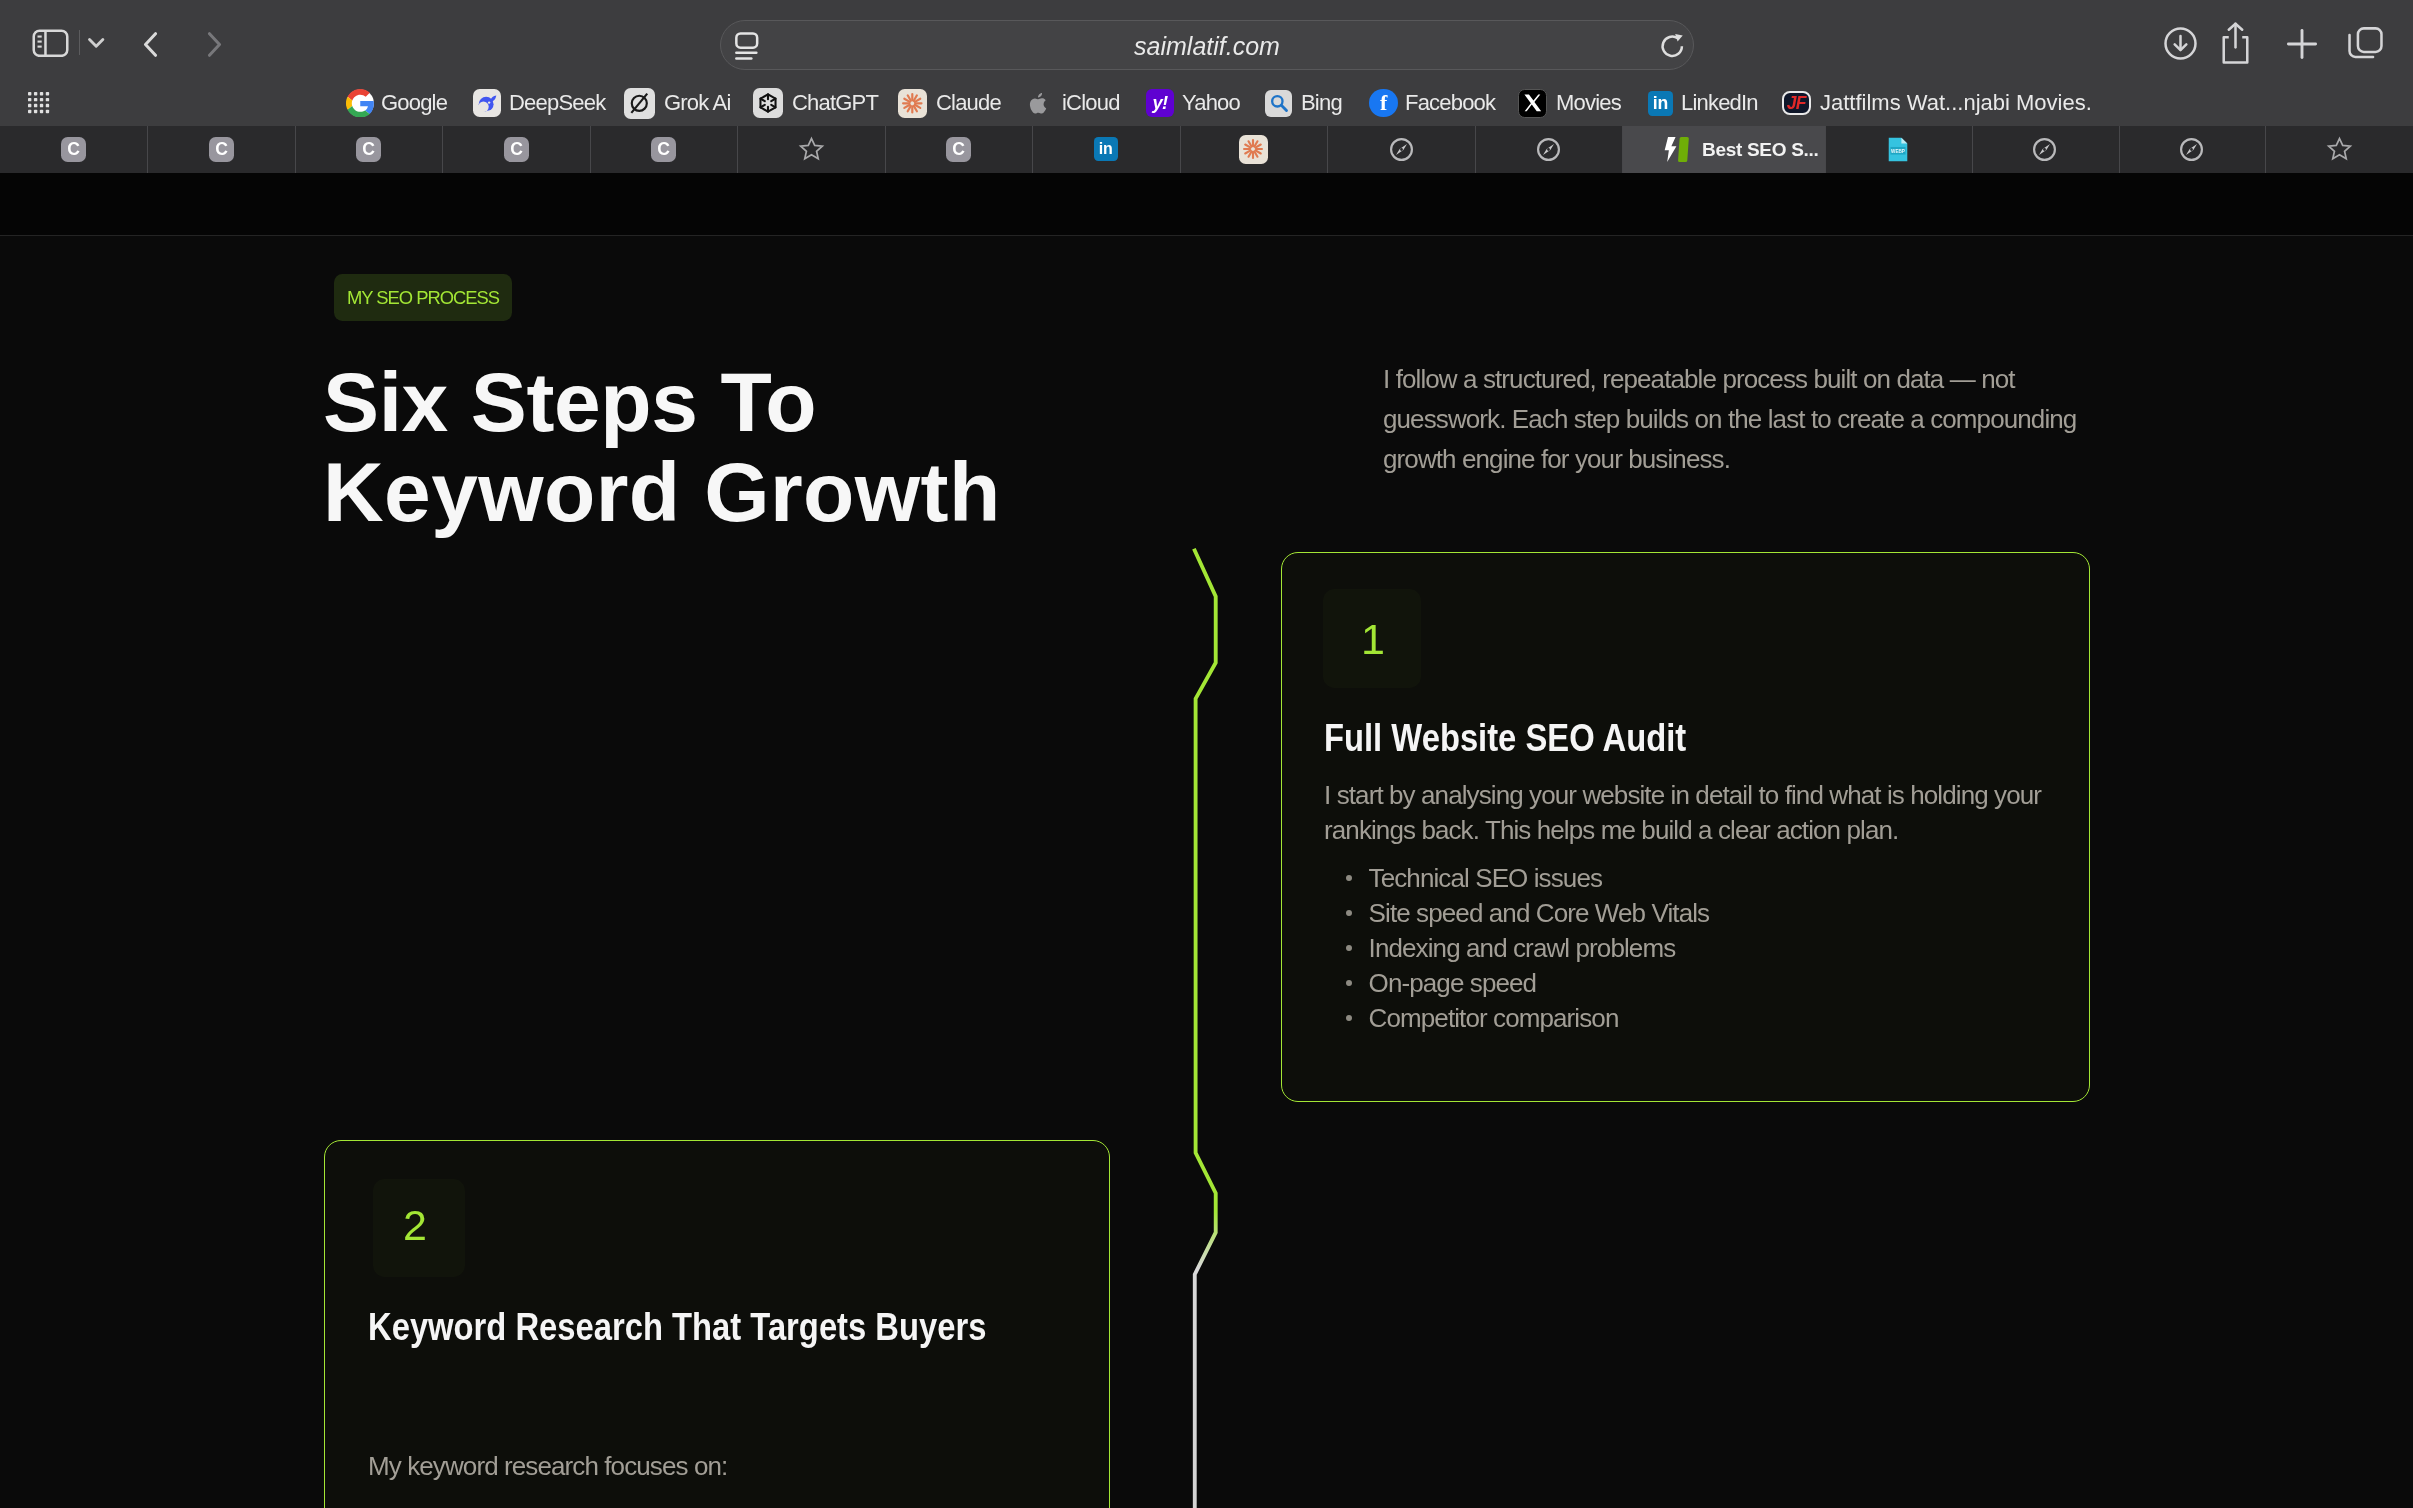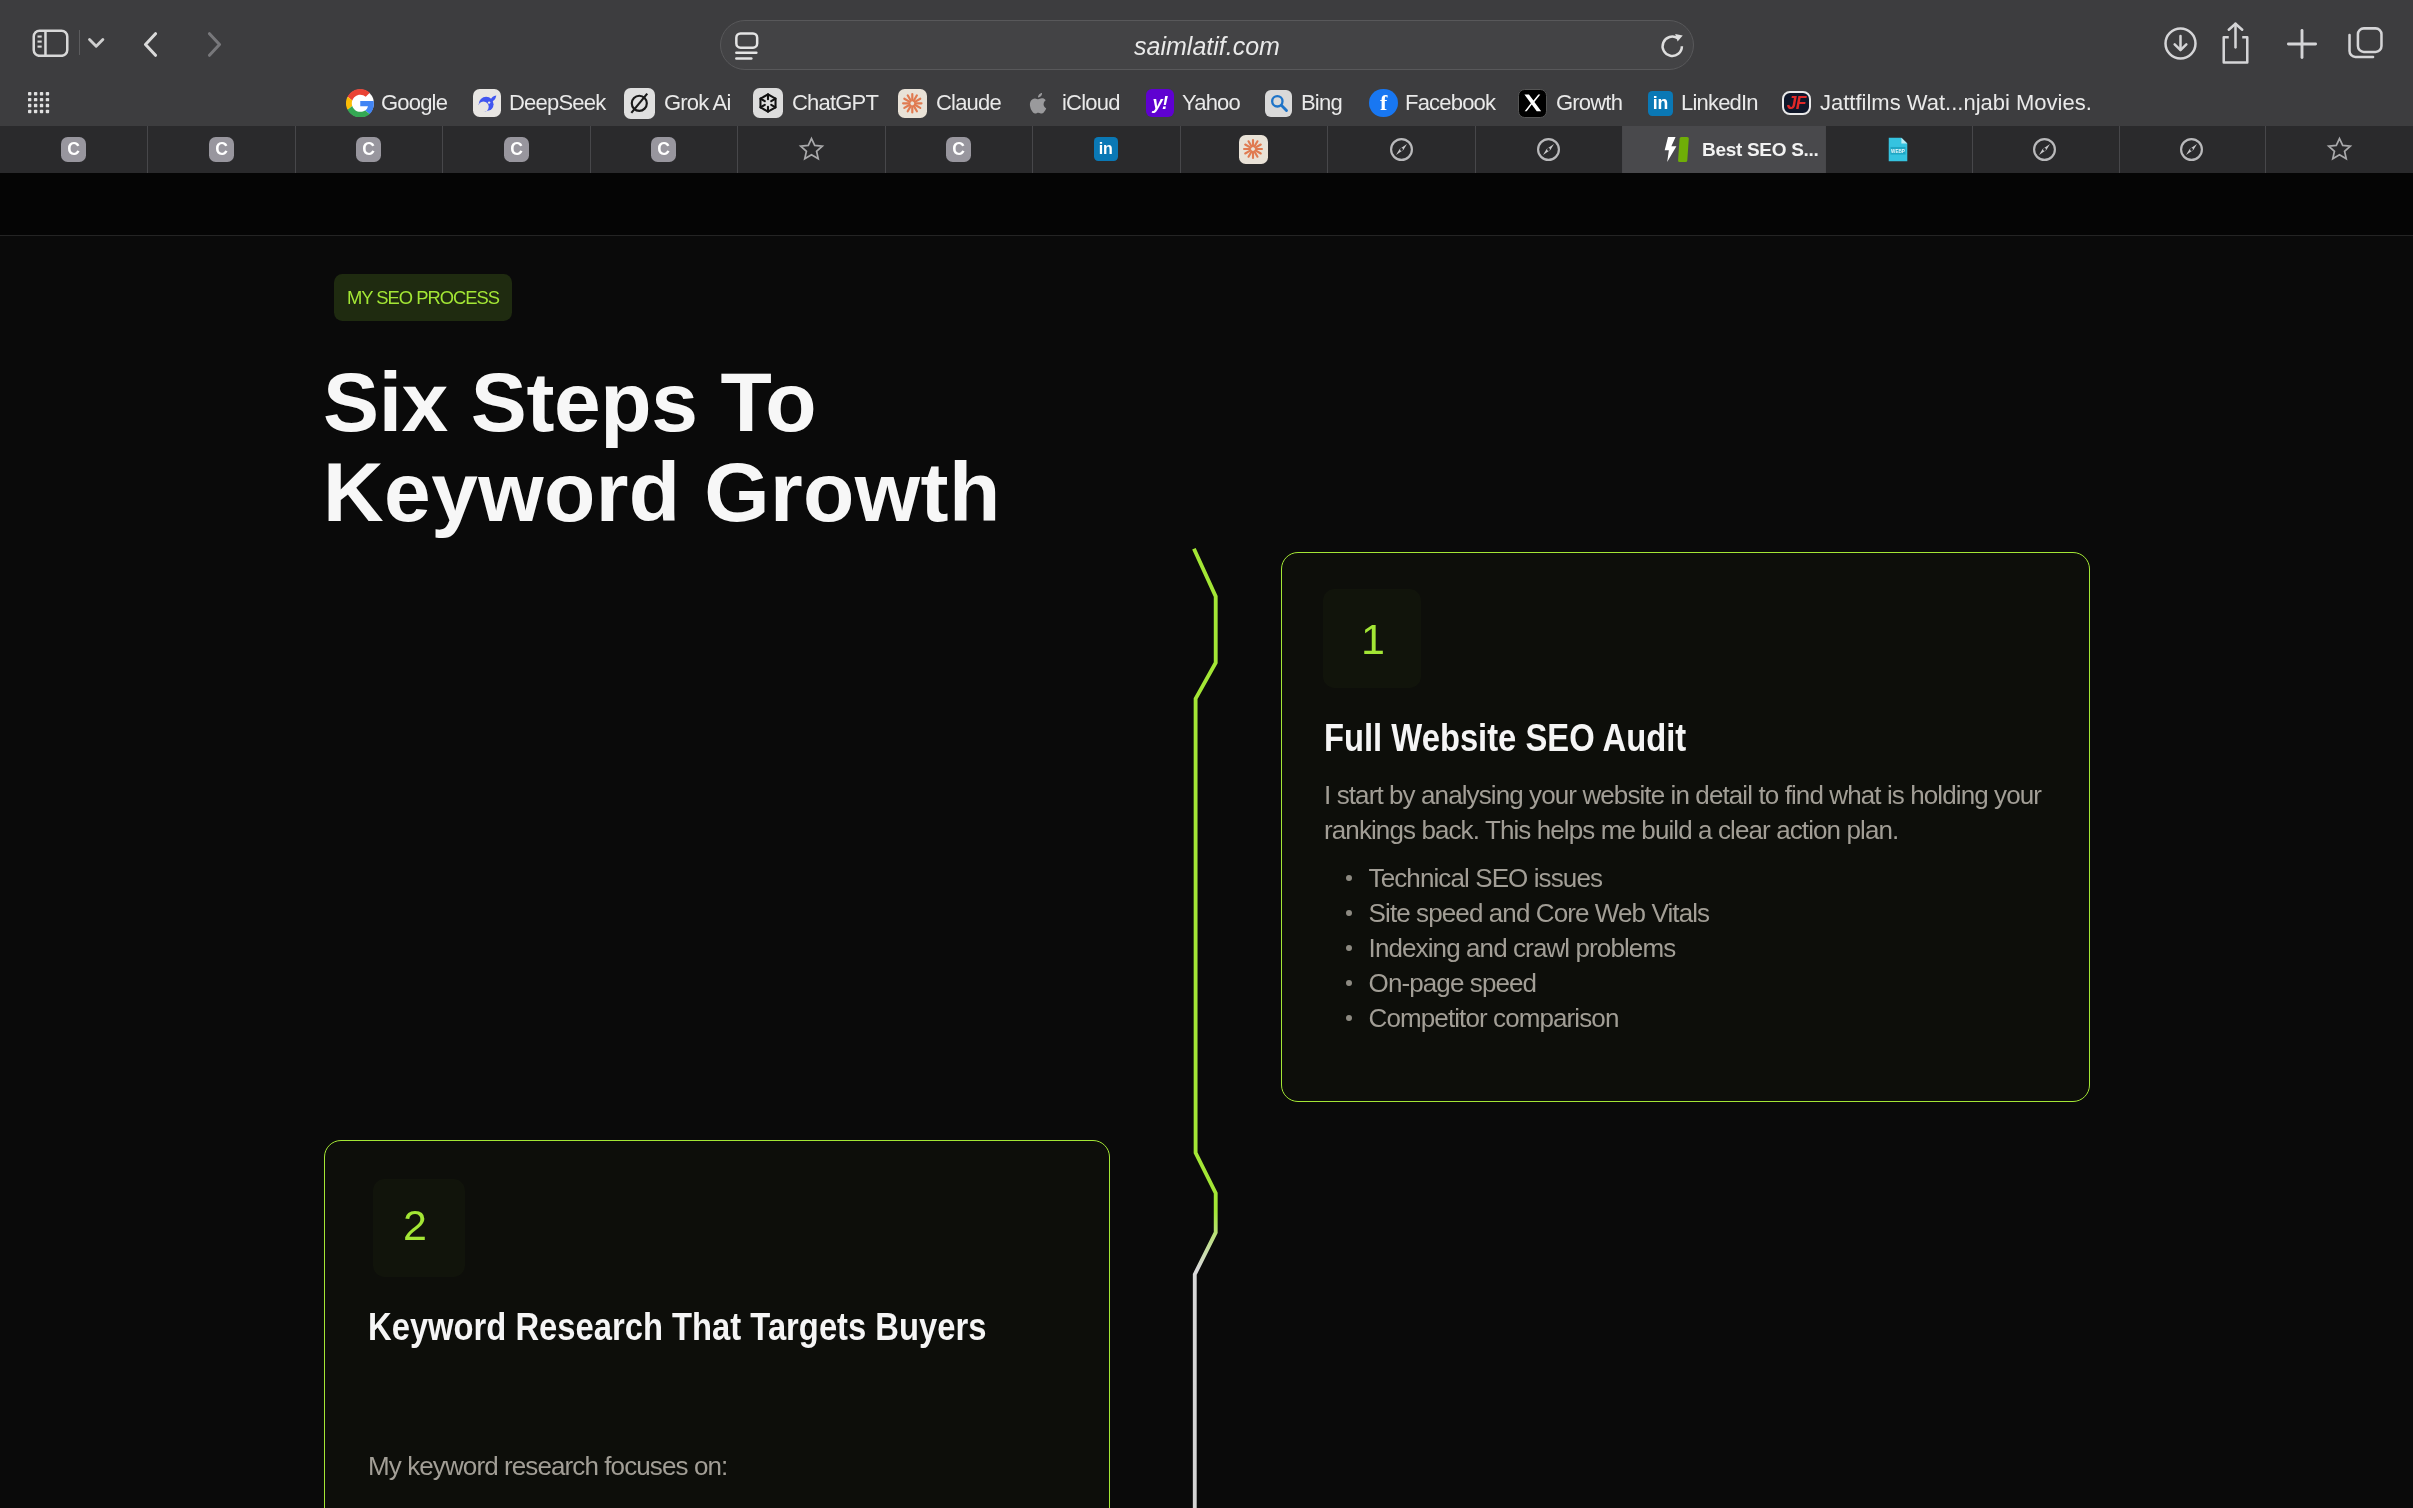--- a/index.html
+++ b/index.html
@@ -219,21 +219,21 @@
       </span>
     </div>
     <div class="fav" style="left:1405px">Facebook</div>
     <div class="fav" style="left:1518px">
       <span class="fico" style="width:29px;height:29px;background:#000;border:0.8px solid #555">
         <svg width="17.6" height="17.6" viewBox="0 0 21 21">
           <path d="M0.5 0.5 L8.2 11 L0.8 20.5 H3.2 L9.3 12.5 L15.2 20.5 H20.5 L12.4 9.4 L19.5 0.5 H17.1 L11.3 7.9 L5.9 0.5 Z" fill="#fff"></path>
         </svg>
       </span>
     </div>
-    <div class="fav" style="left:1556px">Growth</div>
+    <div class="fav" style="left:1556px">Movies</div>
     <div class="fav" style="left:1648px">
       <span class="fico" style="width:25px;height:25px;background:#0a78b5;border-radius:4.2px">
         <span style="color:#fff;font-weight:700;font-size:17.6px;letter-spacing:0">in</span>
       </span>
     </div>
     <div class="fav" style="left:1681px">LinkedIn</div>
     <div class="fav" style="left:1782px">
       <span class="fico" style="width:28.5px;height:24px;background:#0f172a;border:2.1px solid #e9e9e9;border-radius:8px">
         <span style="color:#e02828;font-weight:700;font-size:17.6px;font-style:italic;letter-spacing:-0.8px">JF</span>
       </span>
@@ -247,20 +247,21 @@
     <path d="M 6 1 L 15 1 L 10 12 L 16 12 L 5 31 L 7 17 L 2 17 Z" fill="#ffffff"></path>
     <rect x="20" y="1" width="11" height="30" rx="2" fill="#6fae07" transform="skewX(-4)"></rect>
   </svg>
   <span>Best SEO S...</span>
 </div>
 
 <div id="page">
   <div id="hdrband"></div>
   <div id="badge">MY SEO PROCESS</div>
   <div id="h1">Six Steps To<br><span style="letter-spacing:0.4px">Keyword Growth</span></div>
+  <div id="leadp">I follow a structured, repeatable process built on data — not<br>guesswork. Each step builds on the last to create a compounding<br>growth engine for your business.</div>
 
   <svg class="abs" style="left:1177px; top:374px;" width="59" height="962" viewBox="0 0 70 1148">
     <defs>
       <linearGradient id="zg" x1="0" y1="0" x2="0" y2="1148" gradientUnits="userSpaceOnUse">
         <stop offset="0" stop-color="#a3e635"></stop>
         <stop offset="0.69" stop-color="#a3e635"></stop>
         <stop offset="0.75" stop-color="#d9d9d9"></stop>
         <stop offset="1" stop-color="#d4d4d4"></stop>
       </linearGradient>
     </defs>

